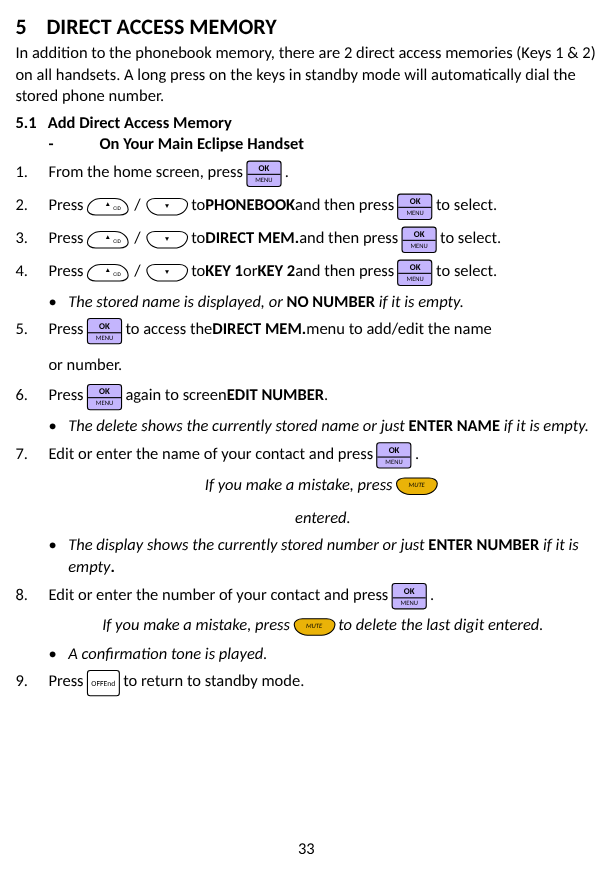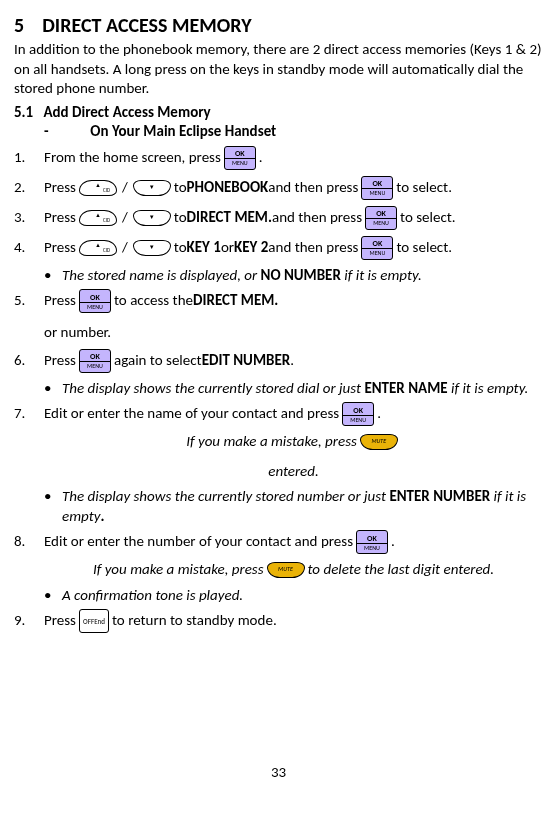--- a/index.html
+++ b/index.html
@@ -266,41 +266,42 @@
 
 <div class="step-row">
   <span class="step-num">5.</span>
   <span>Press </span>
   <span class="btn-ok">
       <span class="ok-top">OK</span>
       <span class="ok-bot">MENU</span>
     </span>
   <span>  to access the </span>
   <span class="bold">DIRECT MEM.</span>
+  <span> menu to add/edit the name</span>
 </div>
 <div class="step-continuation gap-above">
   <span>or number.</span>
 </div>
 
 <div class="step-row">
   <span class="step-num">6.</span>
   <span>Press </span>
   <span class="btn-ok">
       <span class="ok-top">OK</span>
       <span class="ok-bot">MENU</span>
     </span>
-  <span> again to select </span>
+  <span> again to screen </span>
   <span class="bold">EDIT NUMBER</span>
   <span>.</span>
 </div>
 
 <div class="bullet-row">
   <span class="bullet-dot">•</span>
   <span class="bullet-text">
-    <span>The display shows the currently stored dial or just </span><span class="bold">ENTER NAME</span><span> if it is empty.</span>
+    <span>The delete shows the currently stored name or just </span><span class="bold">ENTER NAME</span><span> if it is empty.</span>
   </span>
 </div>
 
 <div class="step-row">
   <span class="step-num">7.</span>
   <span>Edit or enter the name of your contact and press </span>
   <span class="btn-ok">
       <span class="ok-top">OK</span>
       <span class="ok-bot">MENU</span>
     </span>

